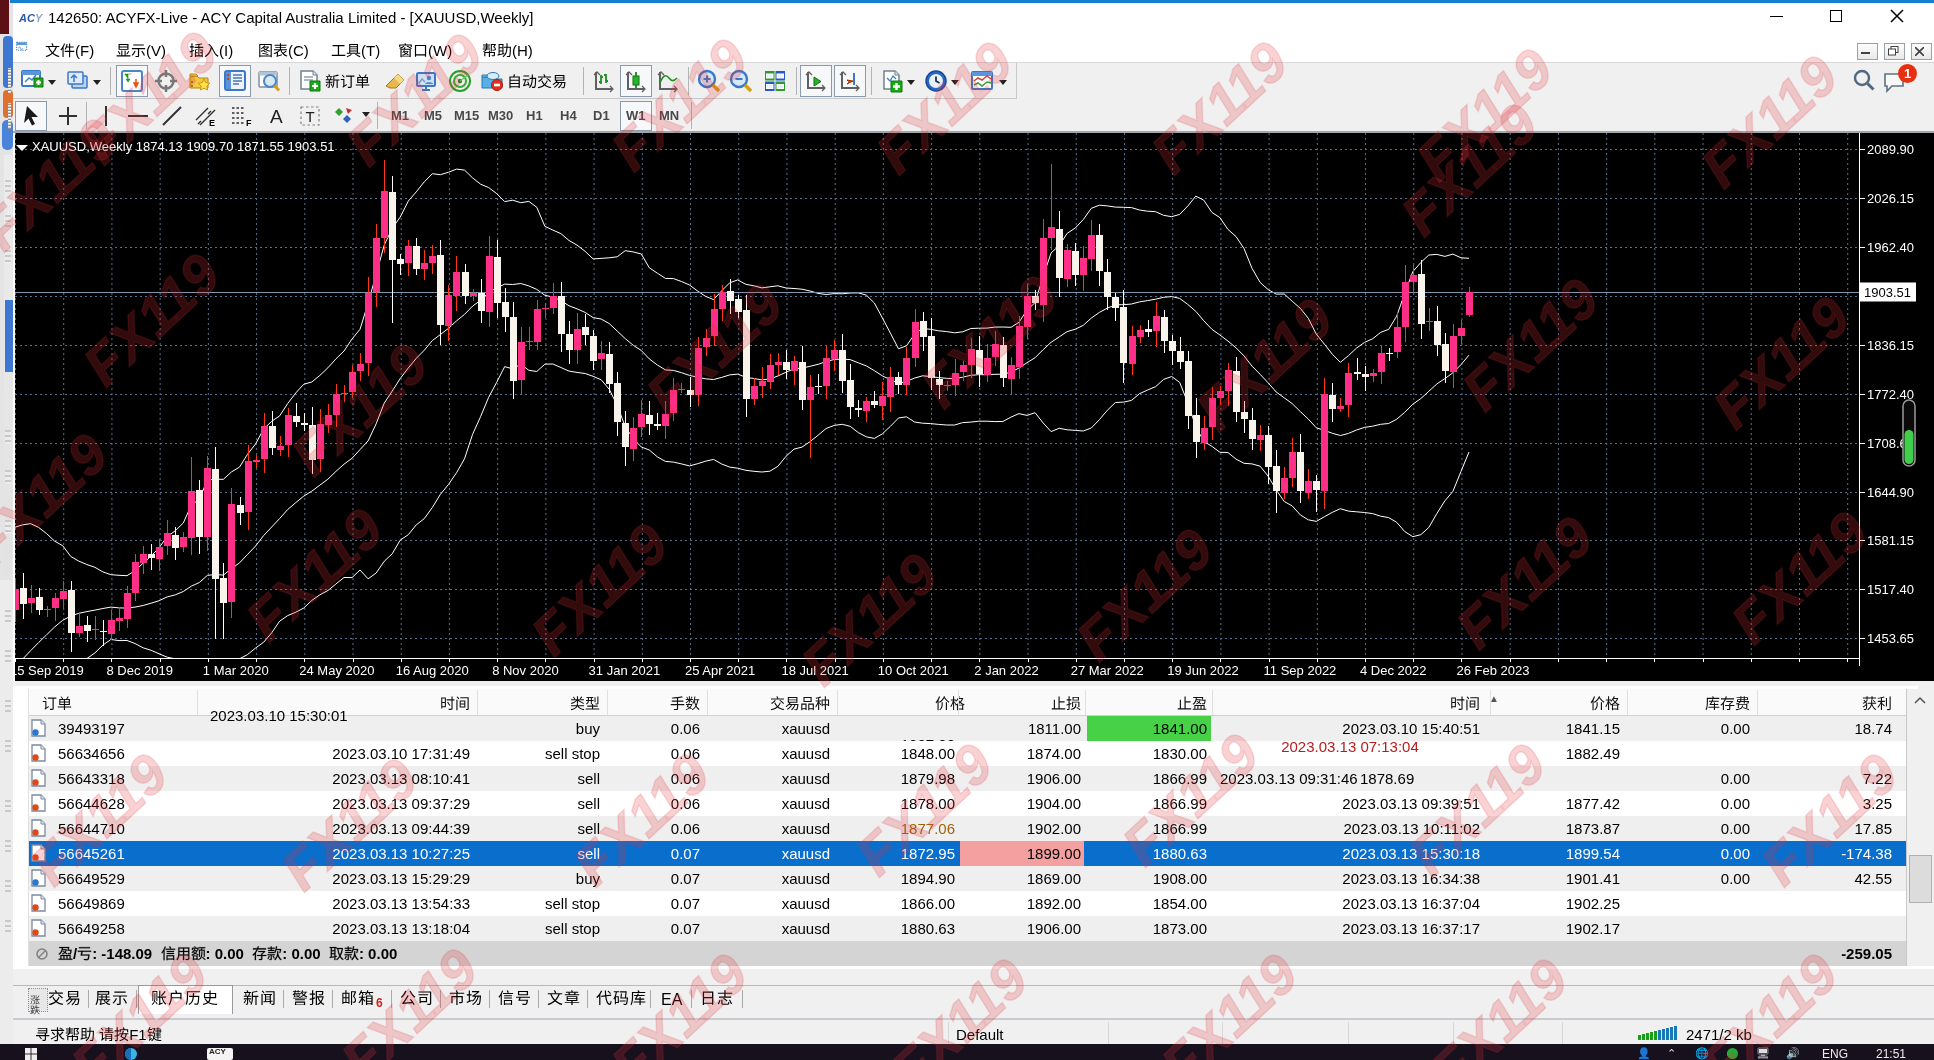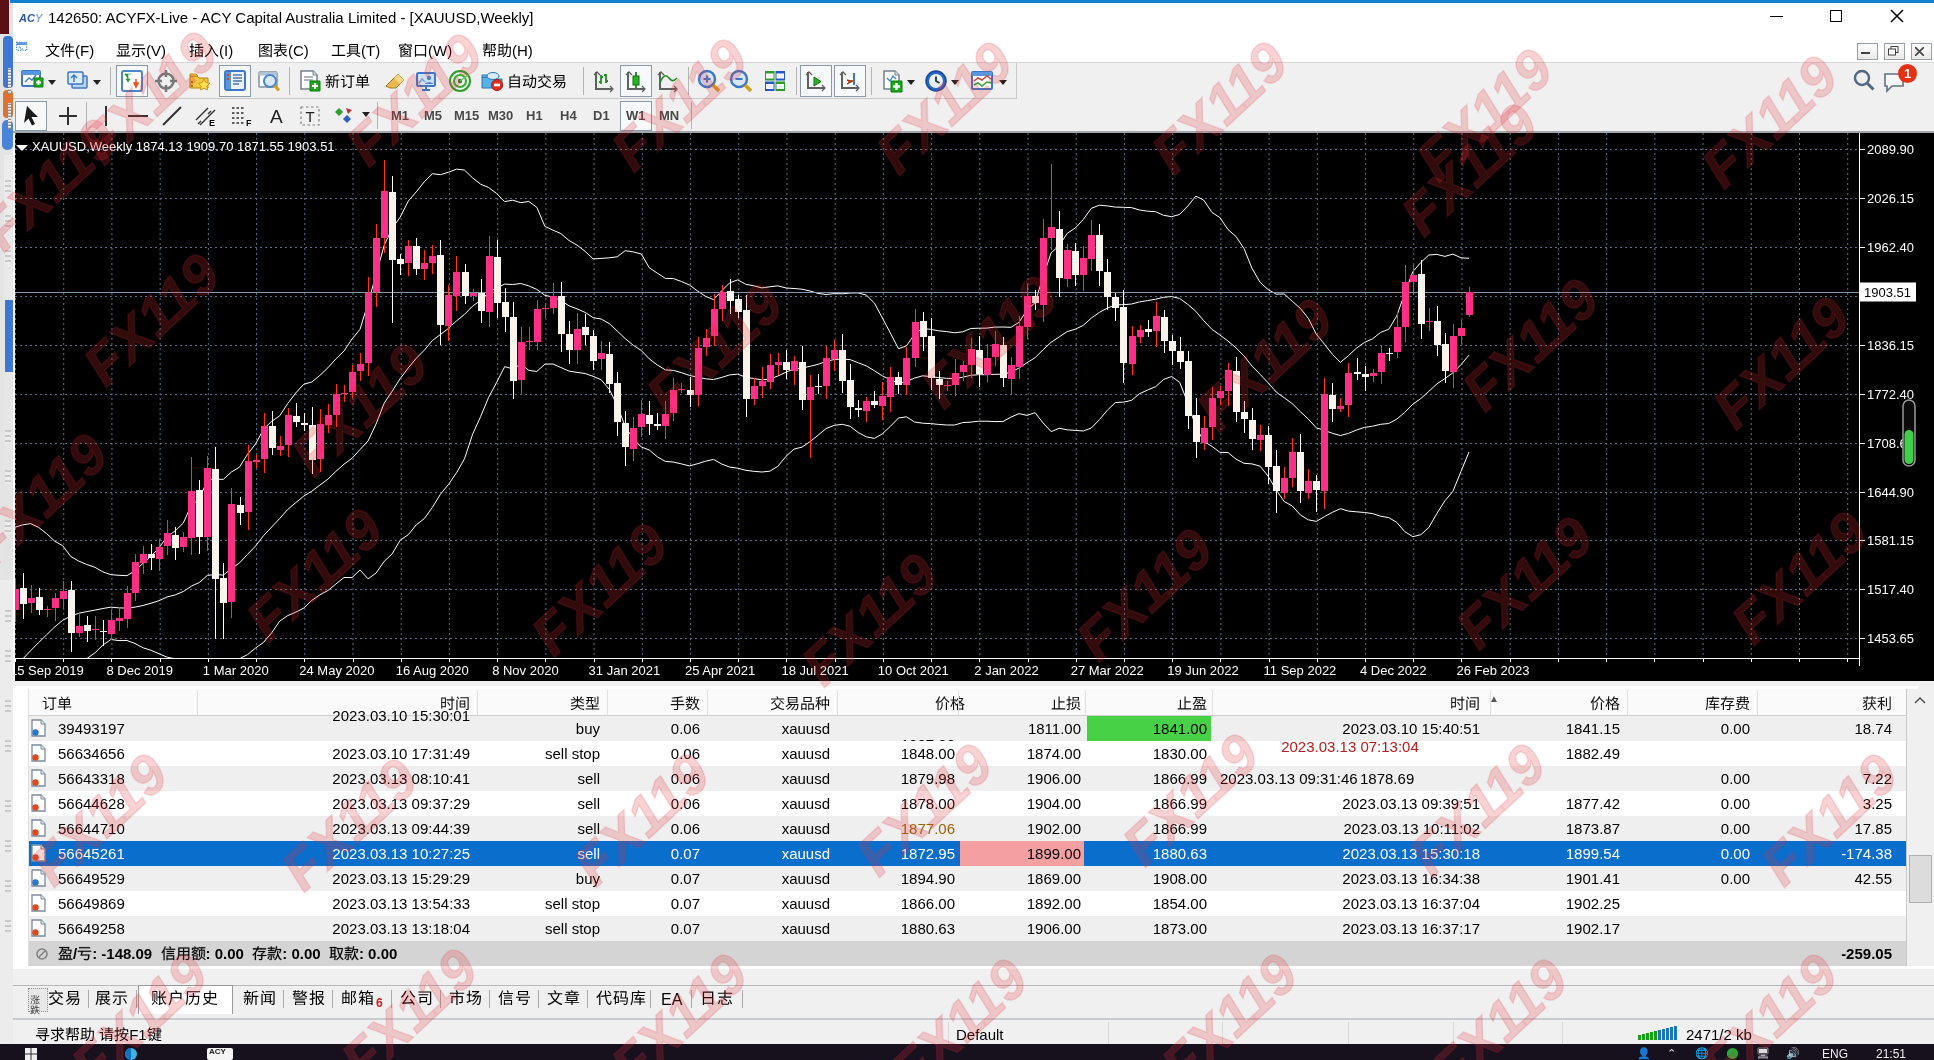--- a/index.html
+++ b/index.html
@@ -519,21 +519,21 @@
 <div style="position:absolute;left:1627px;top:690px;width:1px;height:25px;background:#e0e0e0"></div>
 <div style="position:absolute;left:1757px;top:690px;width:1px;height:25px;background:#e0e0e0"></div>
 <div style="position:absolute;left:29px;top:715px;width:1877px;height:1px;background:#d0d0d0"></div>
 <div style="position:absolute;left:29px;top:716px;width:1877px;height:25px;background:#efefef"></div>
 <svg style="position:absolute;left:31px;top:719px" width="15" height="18" viewBox="0 0 15 18">
     <path d="M1 1h9l4 4v12H1z" fill="#fff" stroke="#7a8aa0" stroke-width="1.3"></path>
     <path d="M10 1v4h4" fill="#dce6f0" stroke="#7a8aa0"></path>
     <circle cx="4.5" cy="13.5" r="3.2" fill="#2878d0"></circle>
   </svg>
 <div style="position:absolute;left:58px;top:720px;font:15px Liberation Sans,sans-serif;color:#000">39493197</div>
-<div style="position:absolute;left:210px;top:707px;width:260px;text-align:right;font:15px Liberation Sans,sans-serif;color:#000;white-space:nowrap">2023.03.10 15:30:01</div>
+<div style="position:absolute;left:210px;top:707px;width:260px;font:15px Liberation Sans,sans-serif;color:#000;white-space:nowrap">2023.03.10 15:30:01</div>
 <div style="position:absolute;left:340px;top:720px;width:260px;text-align:right;font:15px Liberation Sans,sans-serif;color:#000;white-space:nowrap">buy</div>
 <div style="position:absolute;left:440px;top:720px;width:260px;text-align:right;font:15px Liberation Sans,sans-serif;color:#000;white-space:nowrap">0.06</div>
 <div style="position:absolute;left:570px;top:720px;width:260px;text-align:right;font:15px Liberation Sans,sans-serif;color:#000;white-space:nowrap">xauusd</div>
 <div style="position:absolute;left:695px;top:736px;width:260px;text-align:right;font:15px Liberation Sans,sans-serif;color:#000;white-space:nowrap">1837.83</div>
 <div style="position:absolute;left:1087px;top:716px;width:124px;height:25px;background:#47d147"></div>
 <div style="position:absolute;left:821px;top:720px;width:260px;text-align:right;font:15px Liberation Sans,sans-serif;color:#000;white-space:nowrap">1811.00</div>
 <div style="position:absolute;left:947px;top:720px;width:260px;text-align:right;font:15px Liberation Sans,sans-serif;color:#000;white-space:nowrap">1841.00</div>
 <div style="position:absolute;left:1220px;top:720px;width:260px;text-align:right;font:15px Liberation Sans,sans-serif;color:#000;white-space:nowrap">2023.03.10 15:40:51</div>
 <div style="position:absolute;left:1360px;top:720px;width:260px;text-align:right;font:15px Liberation Sans,sans-serif;color:#000;white-space:nowrap">1841.15</div>
 <div style="position:absolute;left:1490px;top:720px;width:260px;text-align:right;font:15px Liberation Sans,sans-serif;color:#000;white-space:nowrap">0.00</div>

